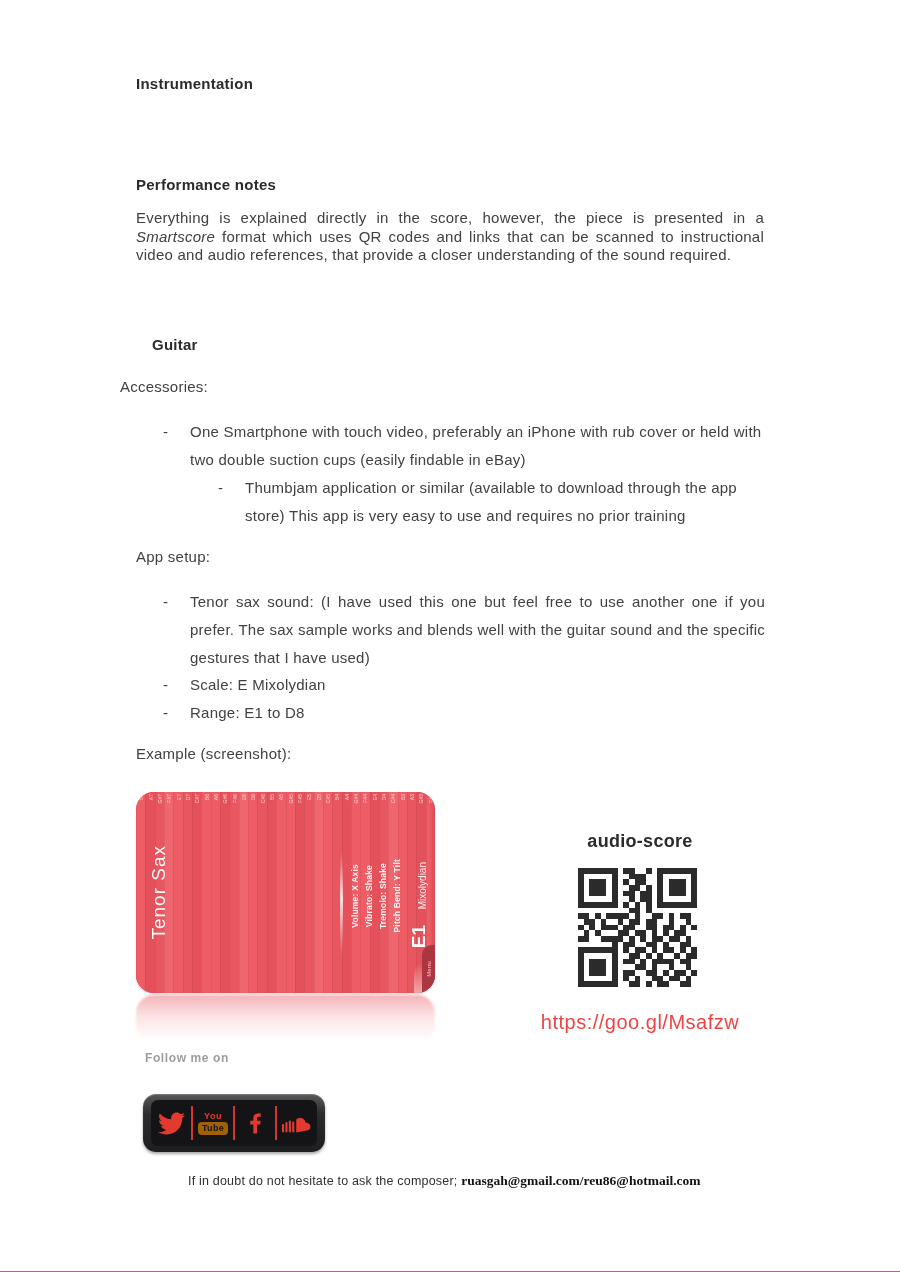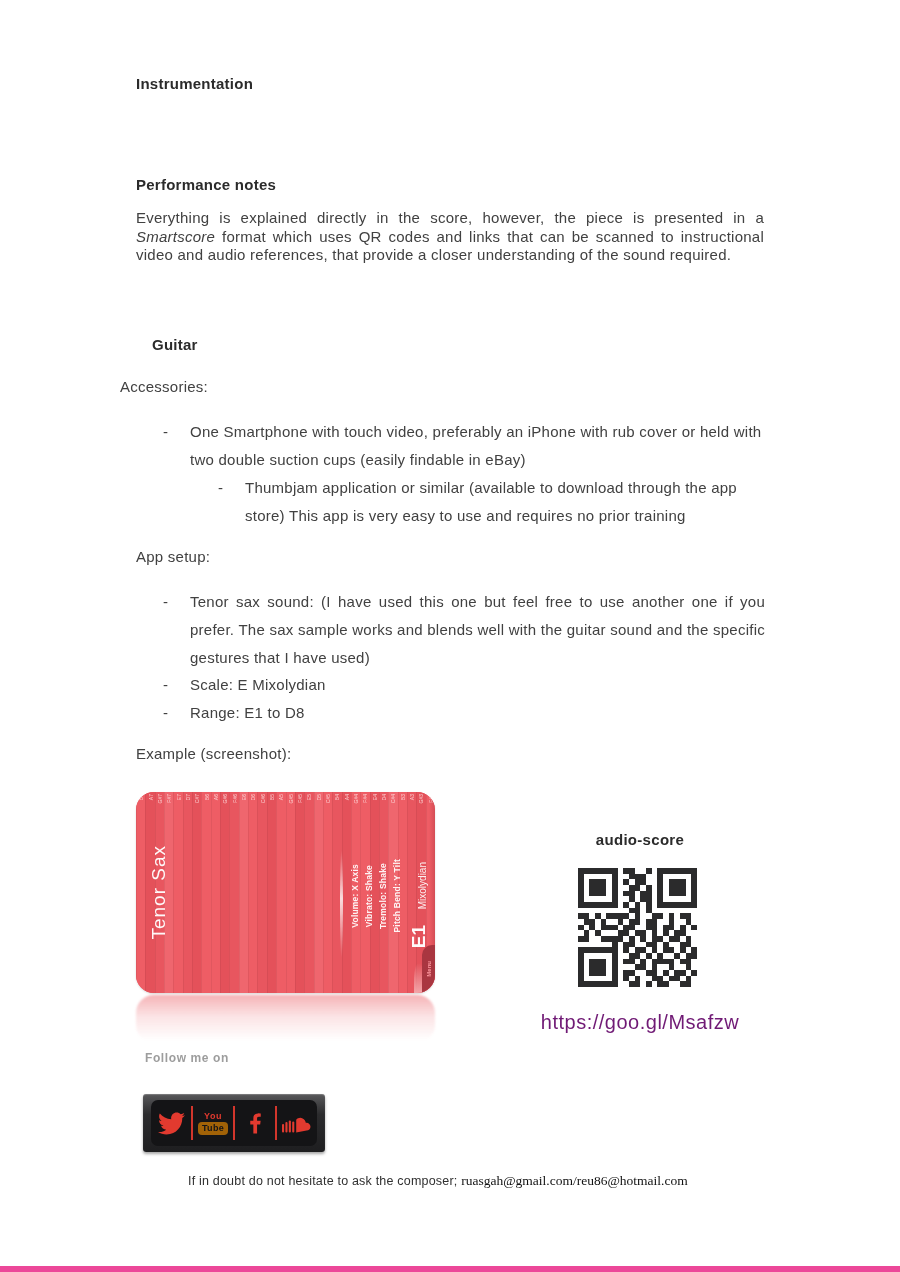--- a/index.html
+++ b/index.html
@@ -1,20 +1,20 @@
 <!DOCTYPE html>
 <html><head>
 <meta charset="utf-8">
 <style>
   * { margin:0; padding:0; box-sizing:border-box; }
   html,body { background:#fff; }
   .page {
     position:relative; width:900px; height:1272px; background:#ffffff;
     font-family:"Liberation Sans", sans-serif; color:#3f3f3f; overflow:hidden;
-    border-bottom:6px solid #ec4899;
+    border-bottom:1px solid #ec4899;
   }
   .abs { position:absolute; }
   .heading { font-size:15px; font-weight:bold; color:#2b2b2b; letter-spacing:.25px; }
   .body-text { font-size:15px; color:#414141; letter-spacing:.25px; }
   .justify { text-align:justify; }
   .para { width:628px; line-height:18.6px; }
   .bullet { display:flex; }
   .bullet .dash { width:27px; flex:none; }
   .bullet .btxt { flex:1; }
   .lh28 { line-height:28px; }
@@ -57,46 +57,46 @@
     border-top-left-radius:10px; display:flex; align-items:center; justify-content:center; }
   .tj-menu .vtext { font-size:6px; color:#ff9aa0; font-weight:bold; }
   .tj-reflection {
     left:136px; top:995px; width:299px; height:48px;
     background:linear-gradient(to bottom, rgba(234,87,95,.45), rgba(234,87,95,.16) 45%, rgba(234,87,95,0) 95%);
     border-radius:18px; filter:blur(1px);
   }
 
   
   .audio-title { left:440px; top:831px; width:400px; text-align:center;
-    font-size:15px; font-weight:bold; color:#2b2b2b; letter-spacing:.3px; }
+    font-size:18px; font-weight:bold; color:#2b2b2b; letter-spacing:.3px; }
   .qr { left:578px; top:868px; width:119px; height:119px; display:flex; flex-direction:column; }
   .qr-row { flex:1; display:flex; }
   .qm { flex:1; }
   .qm.d { background:#2b2b2c; }
   .url { left:440px; top:1011px; width:400px; text-align:center;
-    font-size:20px; color:#701a75; letter-spacing:.5px; }
+    font-size:20px; color:#ef4444; letter-spacing:.5px; }
 
   
   .follow { left:145px; top:1051px; font-size:12px; font-weight:bold; color:#9d9d9d; letter-spacing:.6px; }
-  .social-bar { left:143px; top:1094px; width:182px; height:58px; border-radius:3px;
+  .social-bar { left:143px; top:1094px; width:182px; height:58px; border-radius:13px;
     background:linear-gradient(180deg,#59595b,#2b2b2d 35%,#1e1e20);
     box-shadow:0 2px 3px rgba(0,0,0,.35), inset 0 1px 1px rgba(255,255,255,.22);
     padding:6px 8px; }
   .social-inner { height:100%; background:#141416; border-radius:7px; display:flex; align-items:stretch; overflow:hidden; }
   .social-cell { flex:1; display:flex; align-items:center; justify-content:center; cursor:pointer; }
   .social-divider { width:2px; background:#d3362c; margin:6px 0; flex:none; }
   .icon-red { fill:#e23a2f; }
   .yt-wrap { display:flex; flex-direction:column; align-items:center; line-height:1; }
   .yt-top { color:#e23a2f; font-size:9px; font-weight:bold; letter-spacing:.5px; }
   .yt-box { margin-top:1px; background:#a16207; color:#141416; font-size:9px; font-weight:bold;
     padding:2px 4px; border-radius:4px; letter-spacing:.3px; }
 
   
   .footer { left:188px; top:1173px; font-size:12.5px; color:#303030; letter-spacing:.2px; }
-  .footer .email { font-family:"Liberation Serif", serif; font-weight:normal; font-size:13.5px; color:#121212; letter-spacing:0; }
+  .footer .email { font-family:"Liberation Serif", serif; font-weight:bold; font-size:13.5px; color:#121212; letter-spacing:0; }
 </style>
 </head>
 <body>
 
 <div class="page">
 
   <h3 class="abs heading" style="left:136px; top:75px;">Instrumentation</h3>
 
 
   <h3 class="abs heading" style="left:136px; top:176px;">Performance notes</h3>

